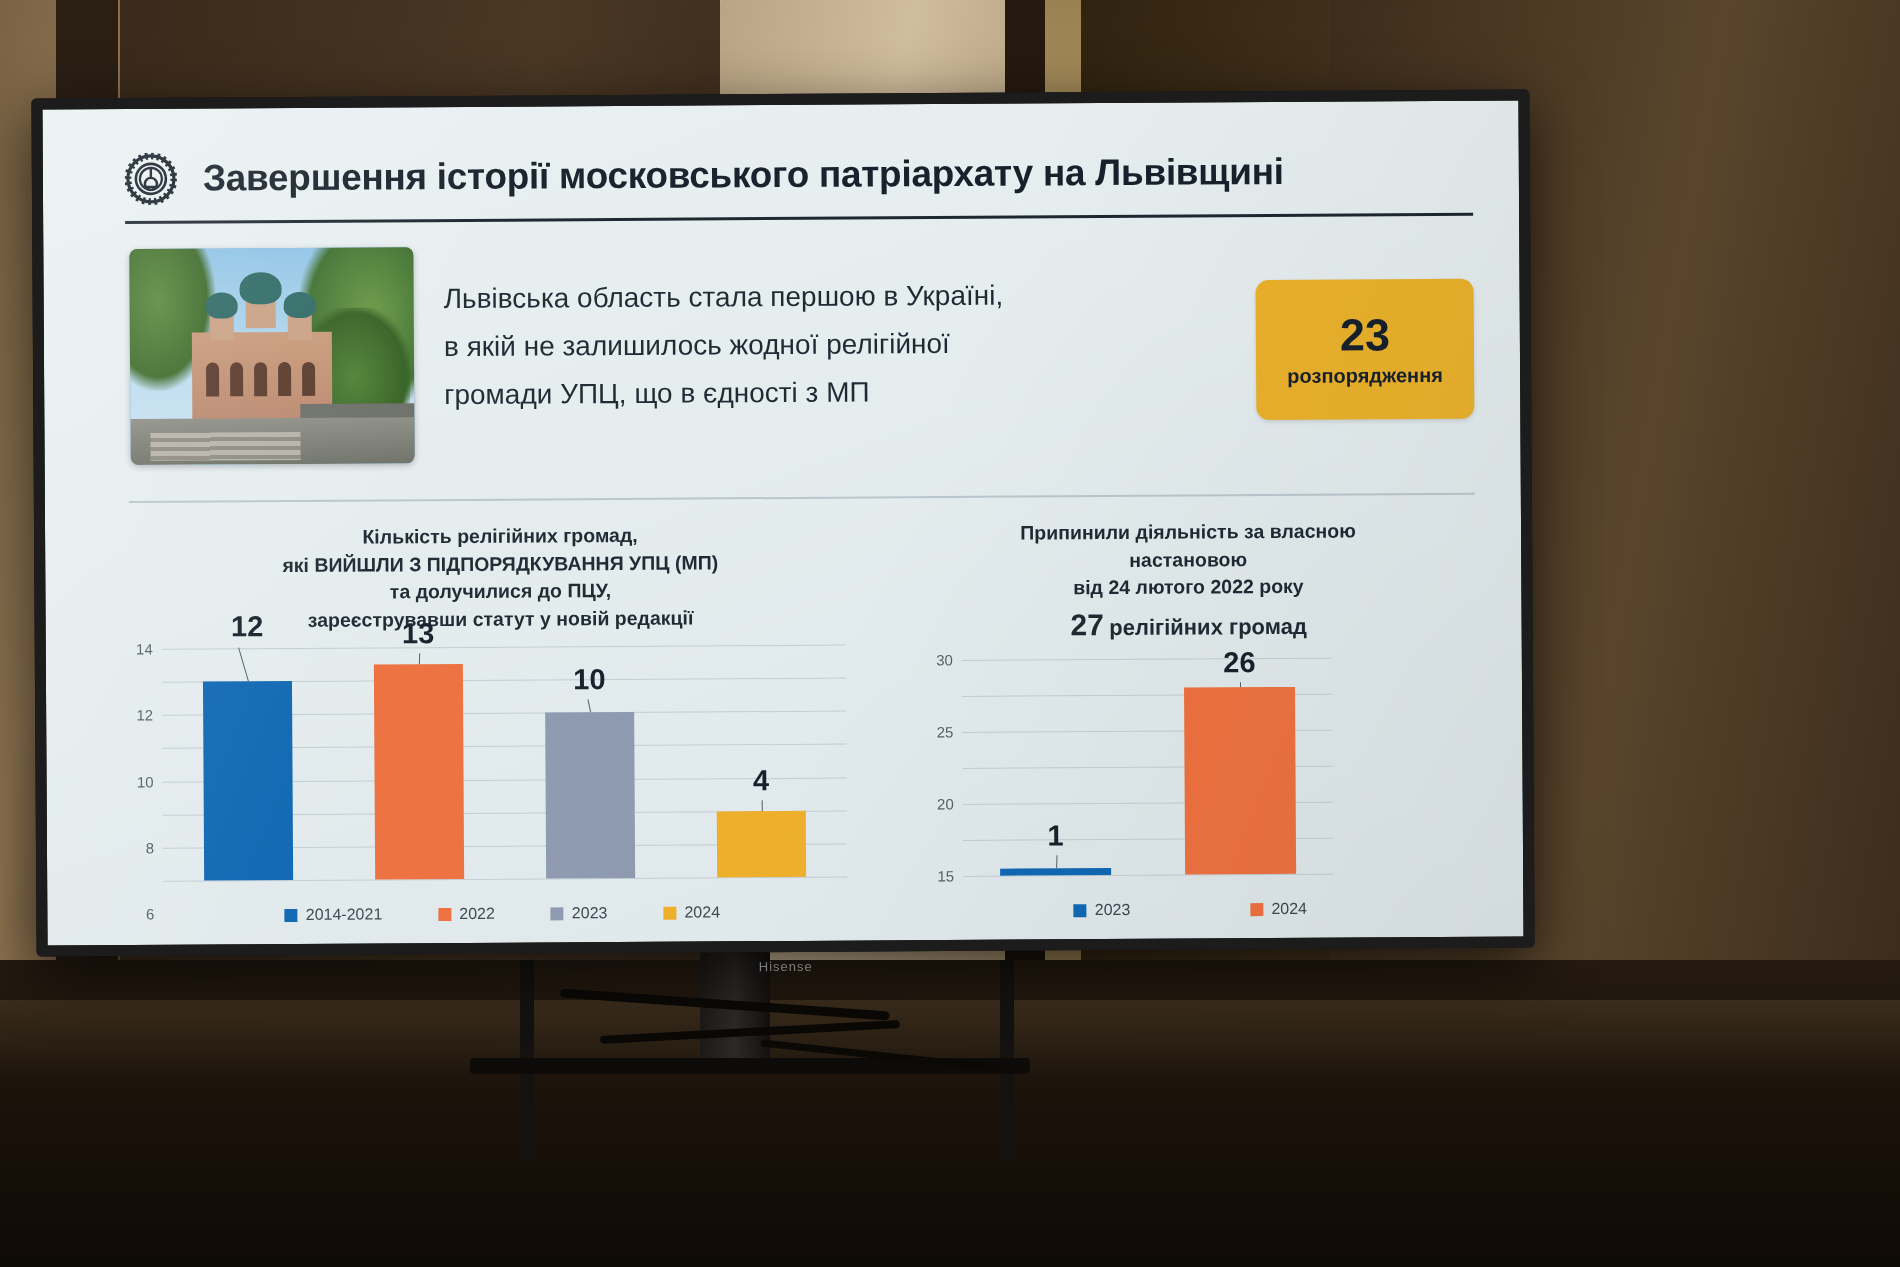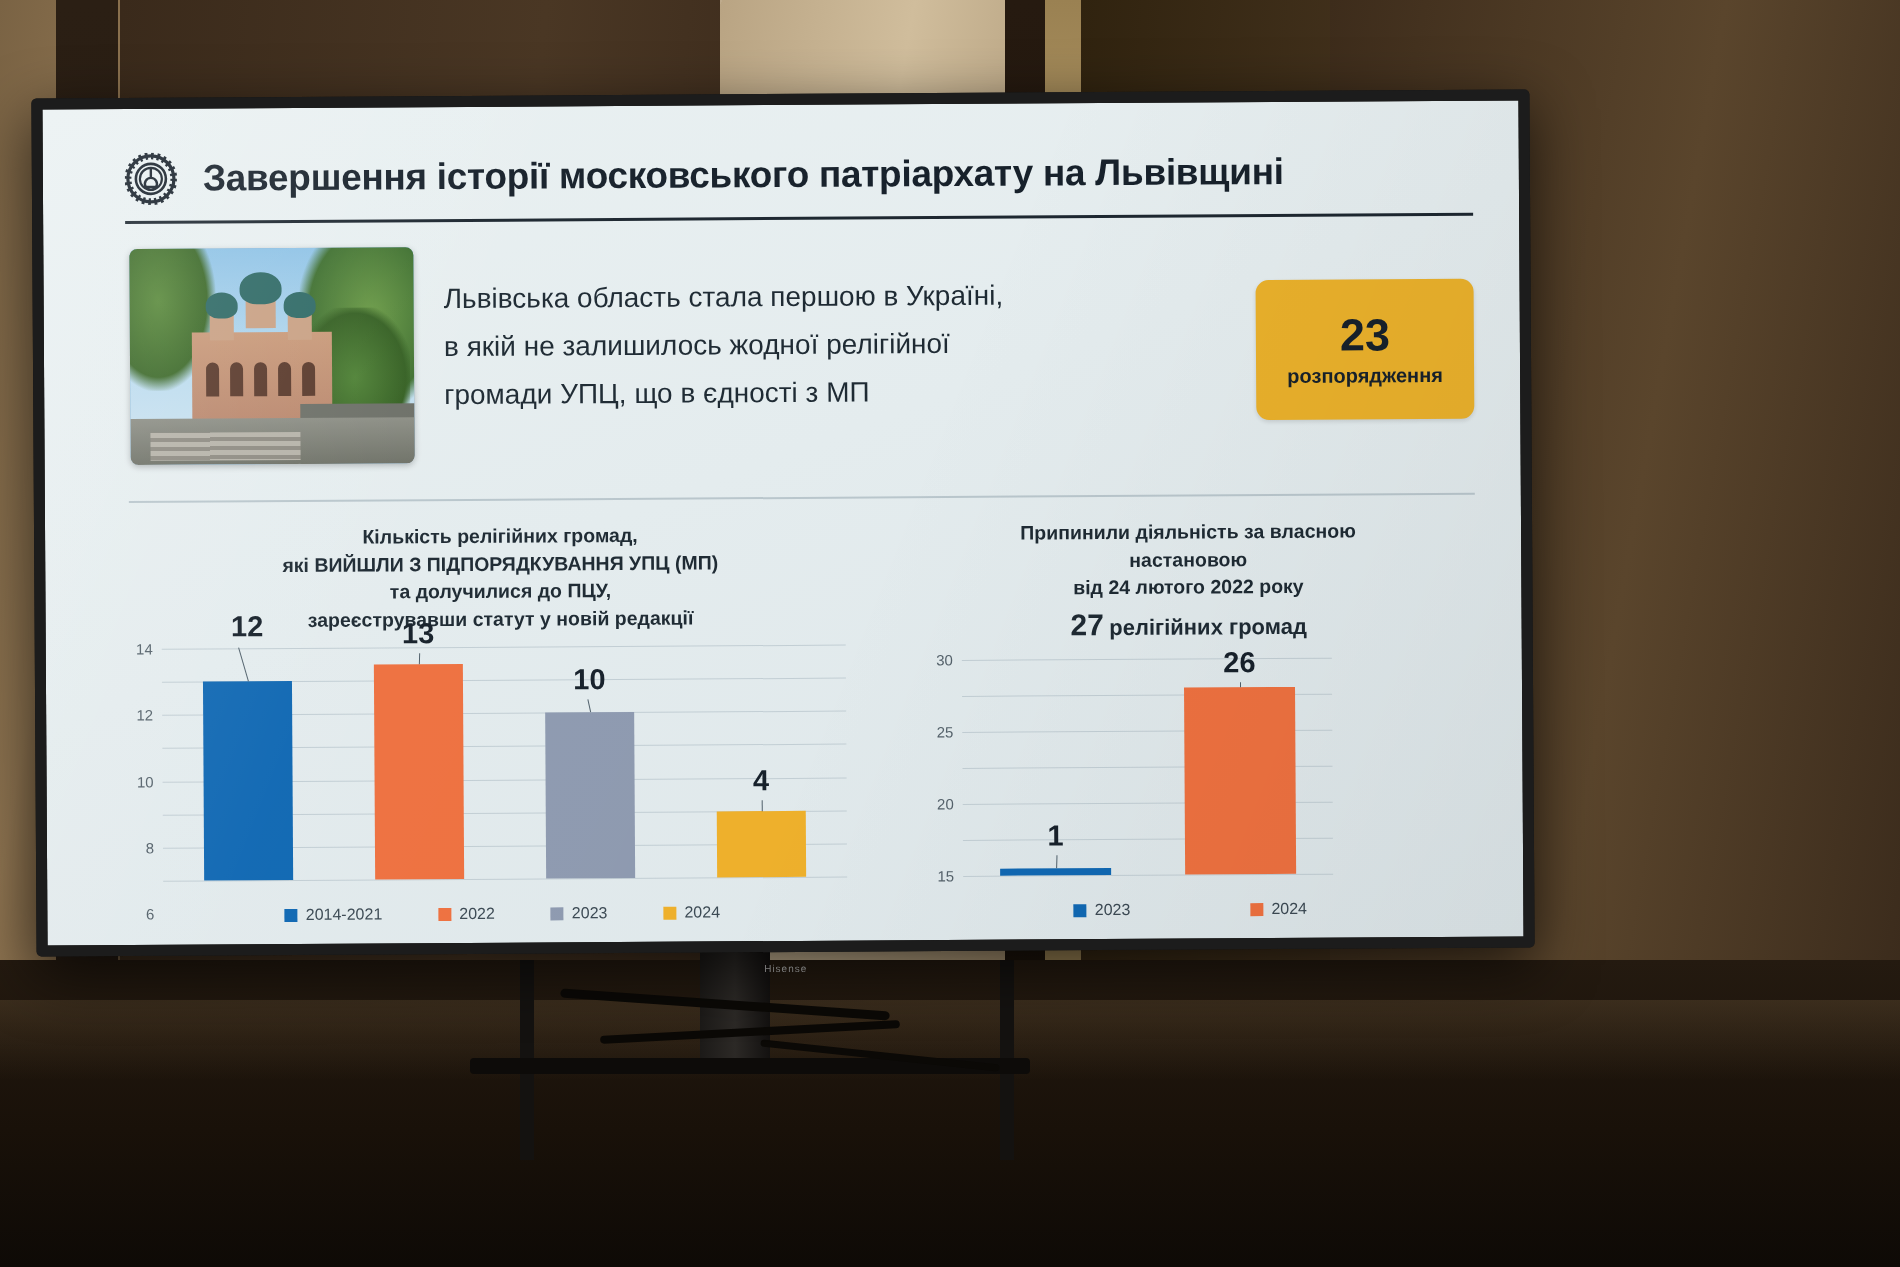--- a/index.html
+++ b/index.html
@@ -67,21 +67,21 @@
   .tv {
     position: absolute; left: 34px; top: 94px; width: 1498px; height: 858px;
     background: #151515;
     border-radius: 5px;
     box-shadow: 0 18px 60px rgba(0,0,0,0.65);
     transform: rotate(-0.35deg);
   }
   .tv-bezel { position: absolute; inset: 0; border: 11px solid #1c1c1c; border-radius: 5px; }
   .tv-brand {
     position: absolute; left: 50%; bottom: -22px; transform: translateX(-50%);
-    color: #7d7d7d; font-size: 10px; letter-spacing: 1px;
+    color: #7d7d7d; font-size: 13px; letter-spacing: 1px;
   }
   .tv-stand-neck {
     position: absolute; left: 700px; top: 952px; width: 70px; height: 110px;
     background: linear-gradient(90deg,#1c1a18,#2c2926,#131110);
   }
   .tv-stand-foot {
     position: absolute; left: 470px; top: 1058px; width: 560px; height: 16px;
     background: #0d0b09; border-radius: 4px;
   }
   .tv-leg {

